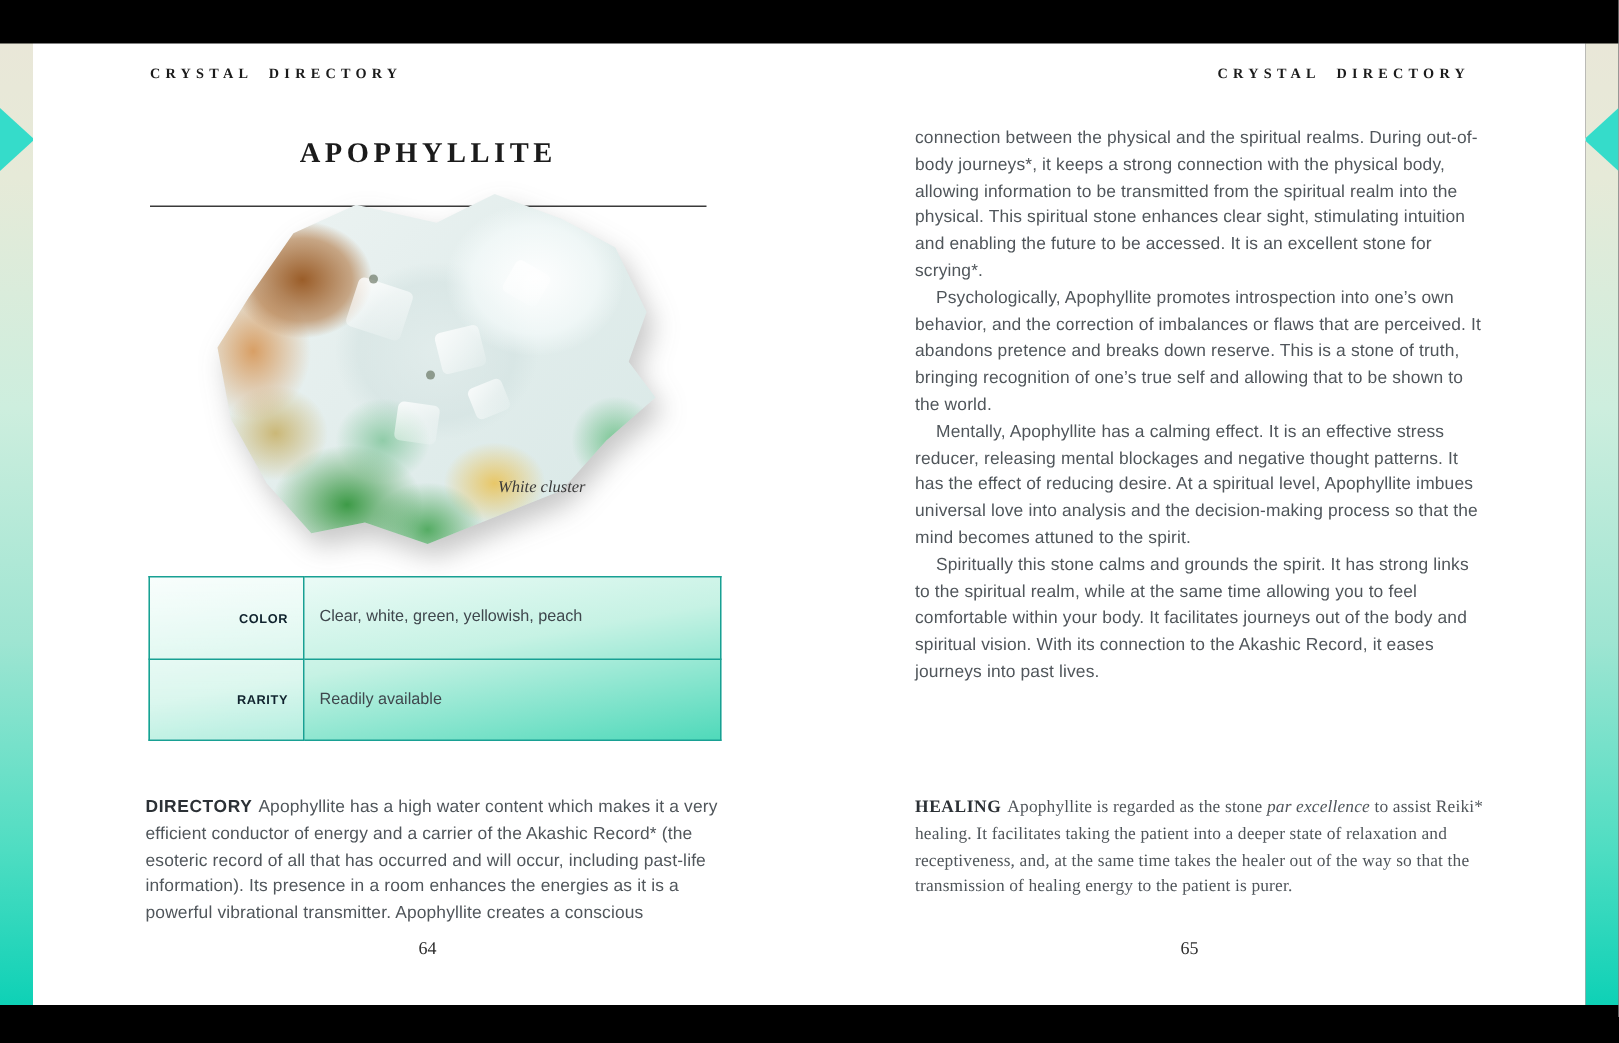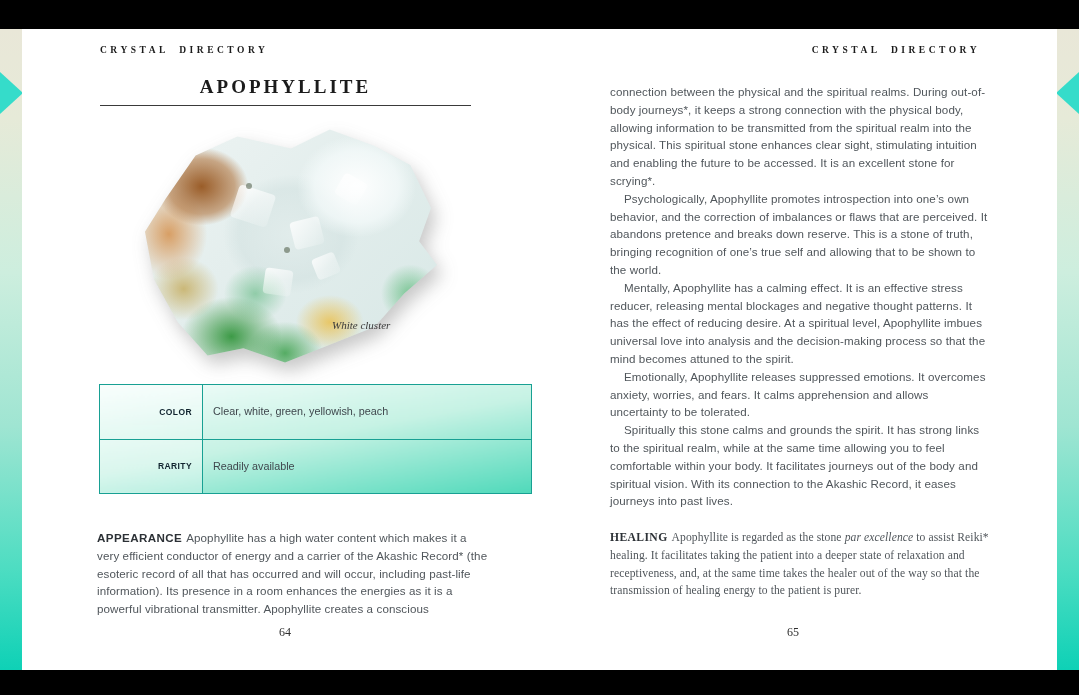--- a/index.html
+++ b/index.html
@@ -44,21 +44,21 @@
     color:var(--heading-text,#1b1b1b);
   }
   .running-head.lh{left:78px;}
   .running-head.rh{left:658px;width:300px;text-align:right;}
 
   .title-block{
     position:absolute;left:78px;top:47px;width:371px;text-align:center;
     border-bottom:1.5px solid #3a3a3a;padding-bottom:7px;
   }
   .title-block h1{
-    margin:0;font-family:"Liberation Serif",serif;font-weight:bold;
+    margin:16px;font-family:"Liberation Serif",serif;font-weight:bold;
     font-size:19px;letter-spacing:3px;color:var(--heading-text,#1b1b1b);
   }
 
   .crystal-wrap{position:absolute;left:120px;top:98px;width:298px;height:238px;
     filter:drop-shadow(5px 9px 9px rgba(70,70,70,0.30));}
   .crystal-blob{
     position:absolute;inset:0;
     clip-path:polygon(32% 4%,50% 9%,63% 1%,78% 8%,90% 16%,97% 34%,93% 48%,99% 58%,88% 70%,78% 84%,62% 92%,48% 99%,34% 93%,22% 96%,12% 82%,4% 64%,1% 44%,8% 30%,18% 12%);
     background:
       radial-gradient(60px 50px at 20% 25%, rgba(150,85,30,0.95), rgba(176,116,62,0.6) 55%, rgba(176,116,62,0) 78%),
@@ -77,21 +77,21 @@
     background:linear-gradient(145deg,rgba(255,255,255,0.95),rgba(255,255,255,0.15));}
   .speck{position:absolute;width:6px;height:6px;border-radius:50%;background:#3c4a32;opacity:.5;}
 
   .photo-caption{
     position:absolute;left:310px;top:290px;
     font-family:"Liberation Serif",serif;font-style:italic;
     font-size:11px;color:#3a3a3a;
   }
 
   table.props{
-    position:absolute;left:77px;top:355px;width:433px;
+    position:absolute;left:77px;top:355px;width:382px;
     border-collapse:collapse;
     background:linear-gradient(170deg,var(--table-grad-top,#f4fdfb) 0%,#c6f2e4 48%,var(--table-grad-bottom,#4fd9ba) 100%);
   }
   table.props td{border:1.5px solid var(--table-border,#18a093);vertical-align:middle;}
   td.prop-label{
     width:88px;text-align:right;padding:5px 10px 5px 4px;
     font-size:8.5px;font-weight:bold;letter-spacing:0.4px;
     color:var(--label-text,#10232e);
     background:linear-gradient(rgba(255,255,255,0.42),rgba(255,255,255,0.30));
   }
@@ -159,32 +159,31 @@
         <td class="prop-value">Clear, white, green, yellowish, peach</td>
       </tr>
       <tr>
         <td class="prop-label">RARITY</td>
         <td class="prop-value">Readily available</td>
       </tr>
     </tbody>
   </table>
 
   <div class="bodytext attributes-para">
-    <b>APPEARANCE</b><span>Apophyllite has a high water content which makes it a very efficient conductor of energy and a carrier of the Akashic Record* (the esoteric record of all that has occurred and will occur, including past-life information). Its presence in a room enhances the energies as it is a powerful vibrational transmitter. Apophyllite creates a conscious</span>
+    <b>DIRECTORY</b><span>Apophyllite has a high water content which makes it a very efficient conductor of energy and a carrier of the Akashic Record* (the esoteric record of all that has occurred and will occur, including past-life information). Its presence in a room enhances the energies as it is a powerful vibrational transmitter. Apophyllite creates a conscious</span>
   </div>
 
   <div class="page-num p64">64</div>
 
   <div class="running-head rh">CRYSTAL DIRECTORY</div>
 
   <div class="bodytext right-col">
     <p class="first">connection between the physical and the spiritual realms. During out-of-body journeys*, it keeps a strong connection with the physical body, allowing information to be transmitted from the spiritual realm into the physical. This spiritual stone enhances clear sight, stimulating intuition and enabling the future to be accessed. It is an excellent stone for scrying*.</p>
     <p>Psychologically, Apophyllite promotes introspection into one’s own behavior, and the correction of imbalances or flaws that are perceived. It abandons pretence and breaks down reserve. This is a stone of truth, bringing recognition of one’s true self and allowing that to be shown to the world.</p>
     <p>Mentally, Apophyllite has a calming effect. It is an effective stress reducer, releasing mental blockages and negative thought patterns. It has the effect of reducing desire. At a spiritual level, Apophyllite imbues universal love into analysis and the decision-making process so that the mind becomes attuned to the spirit.</p>
-    <p>Emotionally, Apophyllite releases suppressed emotions. It overcomes anxiety, worries, and fears. It calms apprehension and allows uncertainty to be tolerated.</p>
     <p>Spiritually this stone calms and grounds the spirit. It has strong links to the spiritual realm, while at the same time allowing you to feel comfortable within your body. It facilitates journeys out of the body and spiritual vision. With its connection to the Akashic Record, it eases journeys into past lives.</p>
   </div>
 
   <div class="bodytext healing-para">
     <b>HEALING</b><span>Apophyllite is regarded as the stone </span><i>par excellence</i><span> to assist Reiki* healing. It facilitates taking the patient into a deeper state of relaxation and receptiveness, and, at the same time takes the healer out of the way so that the transmission of healing energy to the patient is purer.</span>
   </div>
 
   <div class="page-num p65">65</div>
 
 </div>

